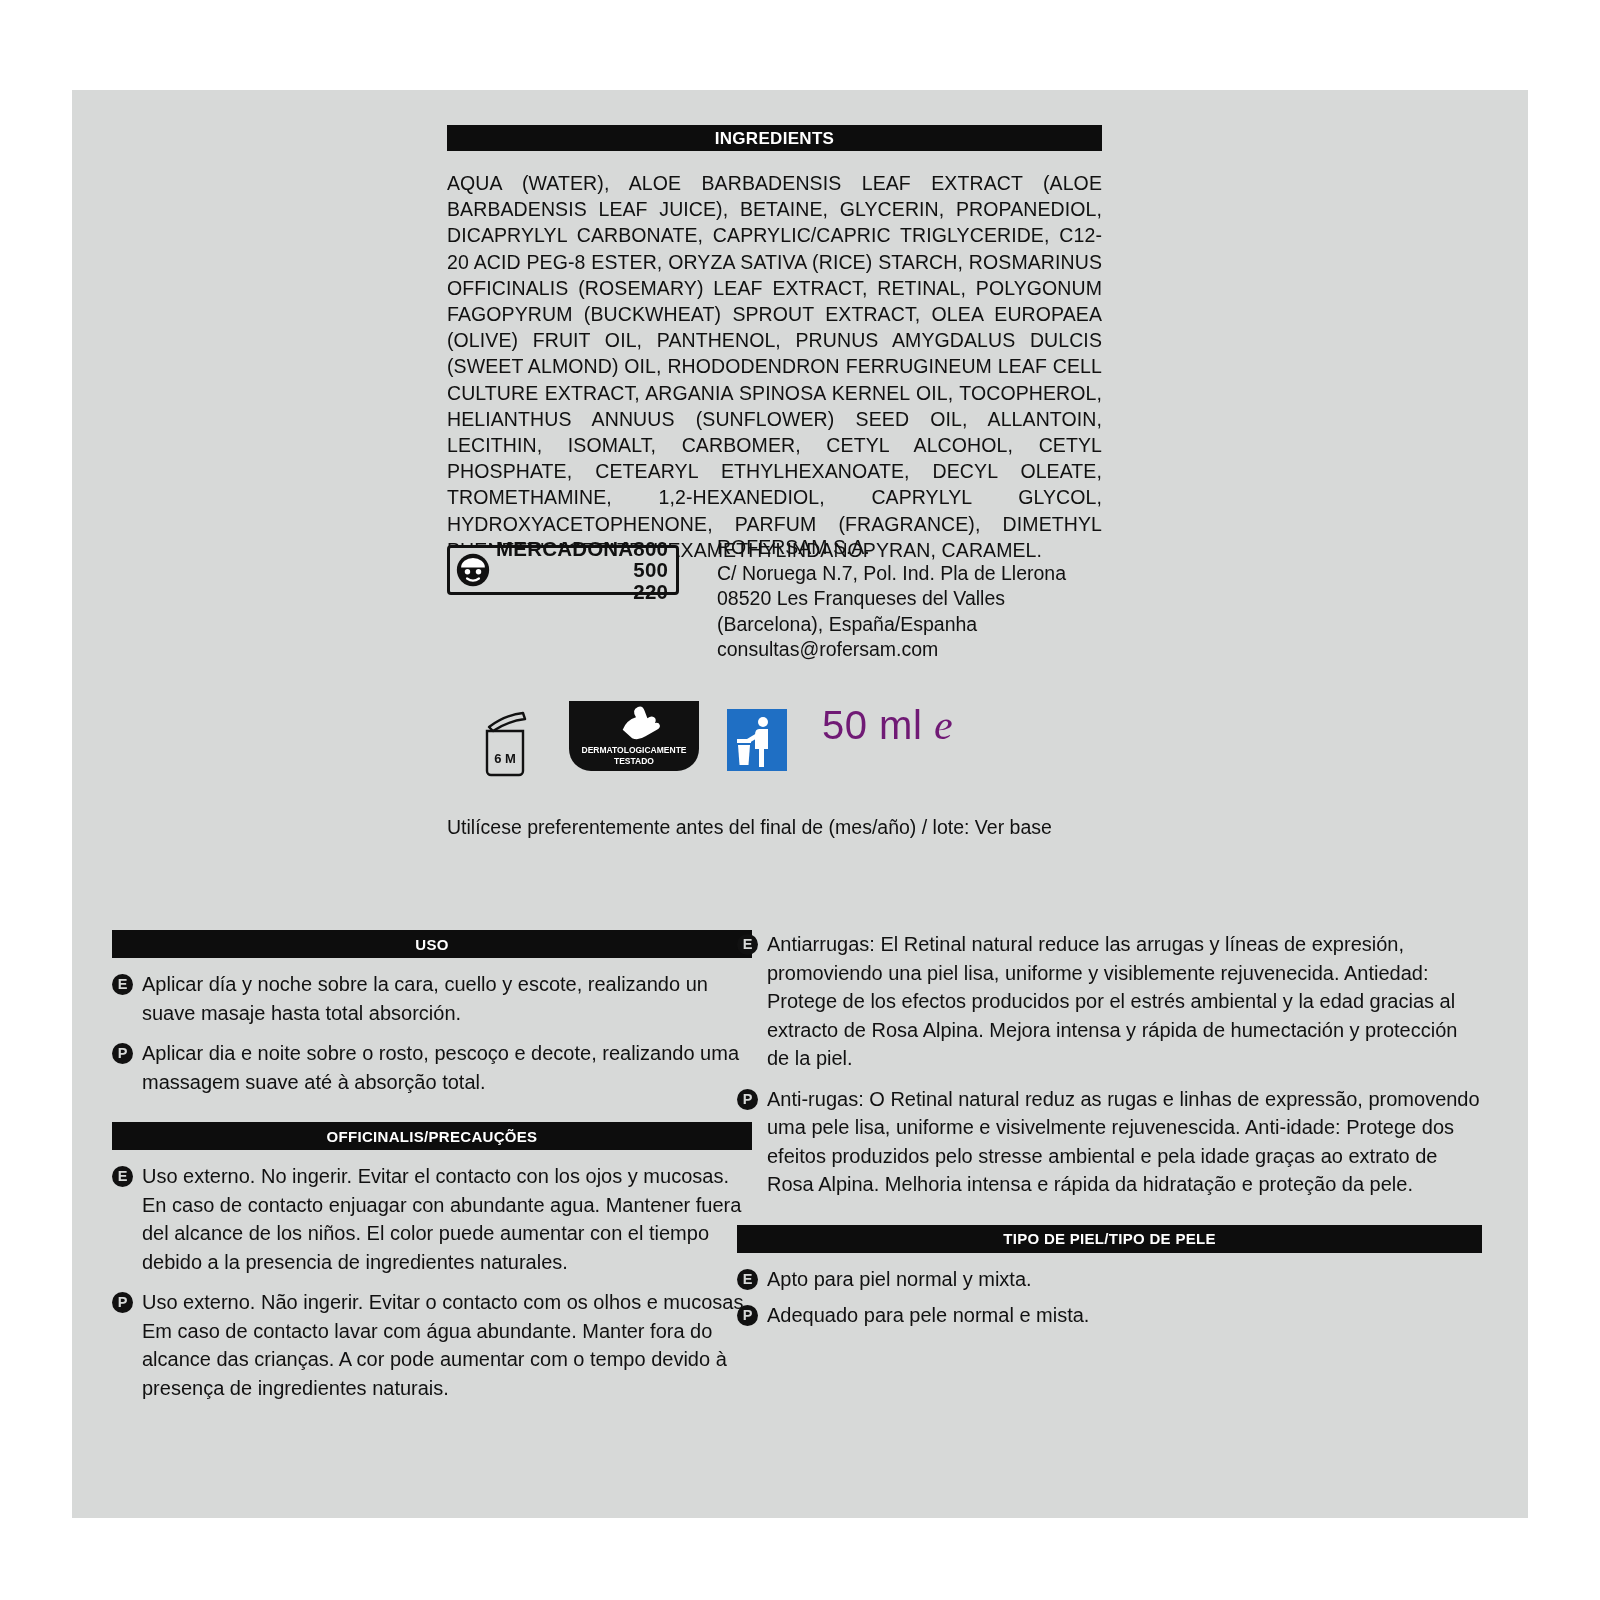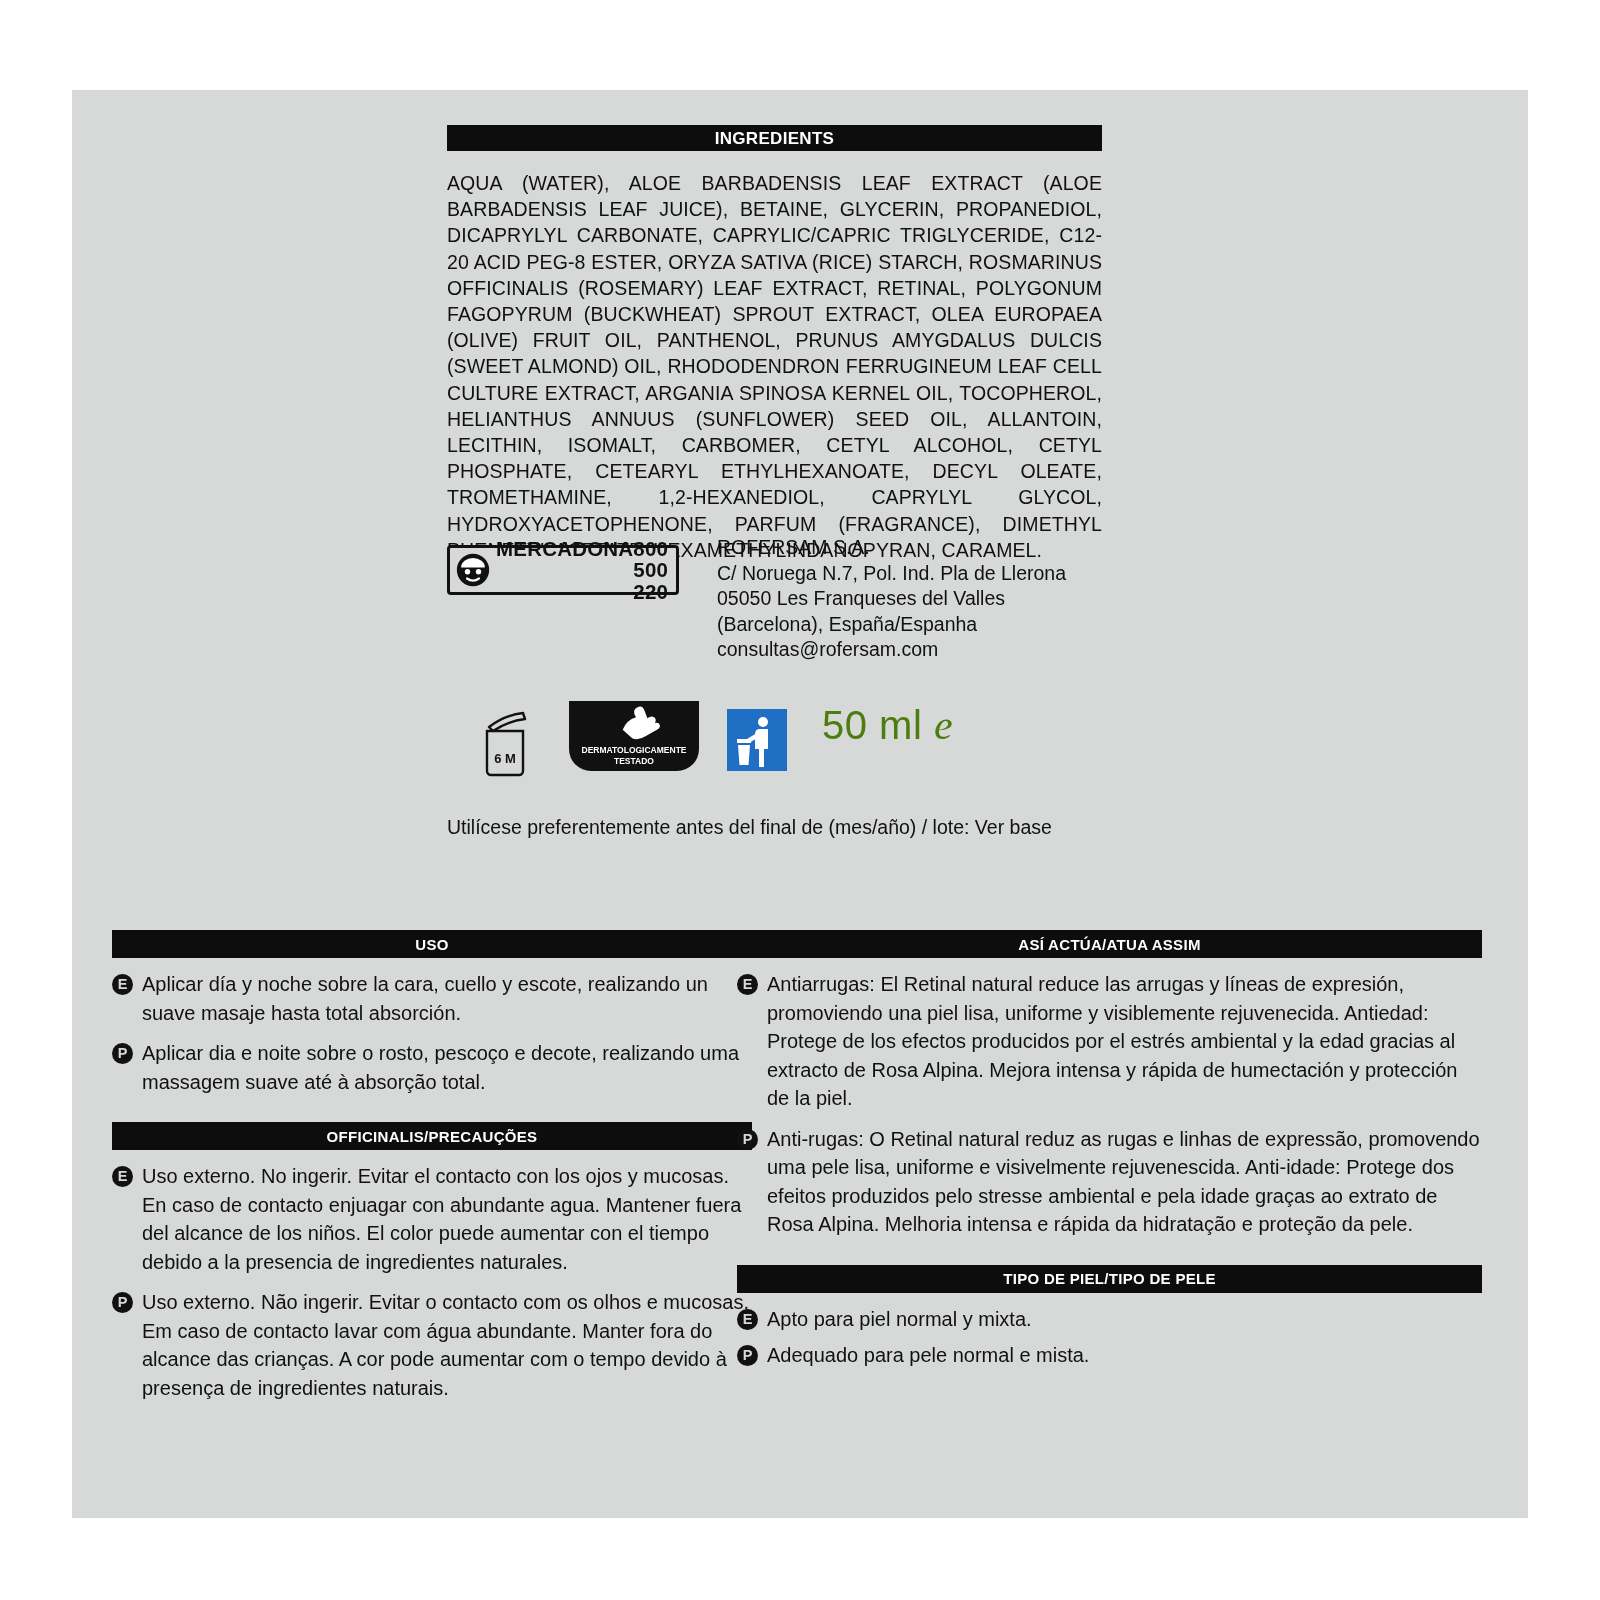--- a/index.html
+++ b/index.html
@@ -129,21 +129,21 @@
     top: 14px;
     width: 60px;
     height: 62px;
     background: #1f6fc4;
   }
   .vol {
     position: absolute;
     left: 375px;
     top: 6px;
     font-size: 40px;
-    color: #4d7c0f;
+    color: #701a75;
     letter-spacing: 0.5px;
     white-space: nowrap;
   }
   .vol .emark {
     font-family: "Liberation Serif", serif;
     font-size: 42px;
     font-style: italic;
   }
 
   
@@ -218,21 +218,21 @@
     </svg>
     <div class="mtext">
       <span>MERCADONA</span>
       <span>800 500 220</span>
     </div>
   </div>
 
   <div class="address">
     <div>ROFERSAM S.A.</div>
     <div>C/ Noruega N.7, Pol. Ind. Pla de Llerona</div>
-    <div>05050 Les Franqueses del Valles</div>
+    <div>08520 Les Franqueses del Valles</div>
     <div>(Barcelona), España/Espanha</div>
     <div>consultas@rofersam.com</div>
   </div>
 
   <div class="sym-row">
 
     <svg class="pao" viewBox="0 0 52 72">
       <path d="M8 26 h36 v40 a4 4 0 0 1 -4 4 h-28 a4 4 0 0 1 -4 -4 z" fill="none" stroke="#111" stroke-width="2.4"></path>
       <path d="M10 22 q16 -12 34 -14 l2 6 q-17 2 -32 12 z" fill="none" stroke="#111" stroke-width="2.4" stroke-linejoin="round"></path>
       <text x="26" y="58" font-family="Liberation Sans, sans-serif" font-size="13" font-weight="bold" fill="#111" text-anchor="middle">6 M</text>
@@ -286,21 +286,20 @@
       <span class="lang">E</span>
       <span>Uso externo. No ingerir. Evitar el contacto con los ojos y mucosas. En caso de contacto enjuagar con abundante agua. Mantener fuera del alcance de los niños. El color puede aumentar con el tiempo debido a la presencia de ingredientes naturales.</span>
     </p>
     <p class="para">
       <span class="lang">P</span>
       <span>Uso externo. Não ingerir. Evitar o contacto com os olhos e mucosas. Em caso de contacto lavar com água abundante. Manter fora do alcance das crianças. A cor pode aumentar com o tempo devido à presença de ingredientes naturais.</span>
     </p>
   </div>
 
   <div class="col-right">
-    <div class="bar sec-bar">ASÍ ACTÚA/ATUA ASSIM</div>
 
     <p class="para">
       <span class="lang">E</span>
       <span>Antiarrugas: El Retinal natural reduce las arrugas y líneas de expresión, promoviendo una piel lisa, uniforme y visiblemente rejuvenecida. Antiedad: Protege de los efectos producidos por el estrés ambiental y la edad gracias al extracto de Rosa Alpina. Mejora intensa y rápida de humectación y protección de la piel.</span>
     </p>
     <p class="para">
       <span class="lang">P</span>
       <span>Anti-rugas: O Retinal natural reduz as rugas e linhas de expressão, promovendo uma pele lisa, uniforme e visivelmente rejuvenescida. Anti-idade: Protege dos efeitos produzidos pelo stresse ambiental e pela idade graças ao extrato de Rosa Alpina. Melhoria intensa e rápida da hidratação e proteção da pele.</span>
     </p>
 

